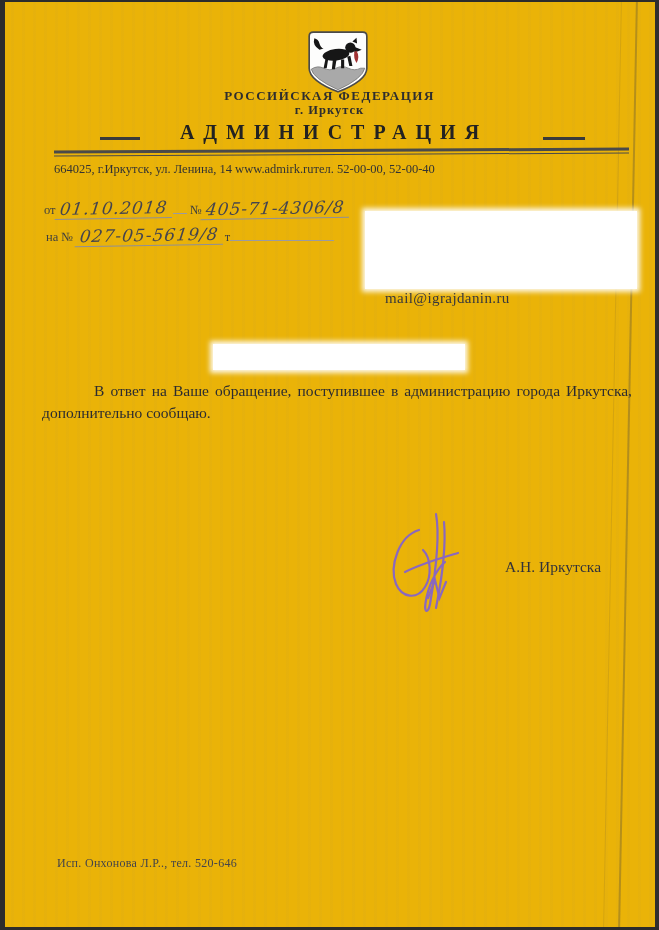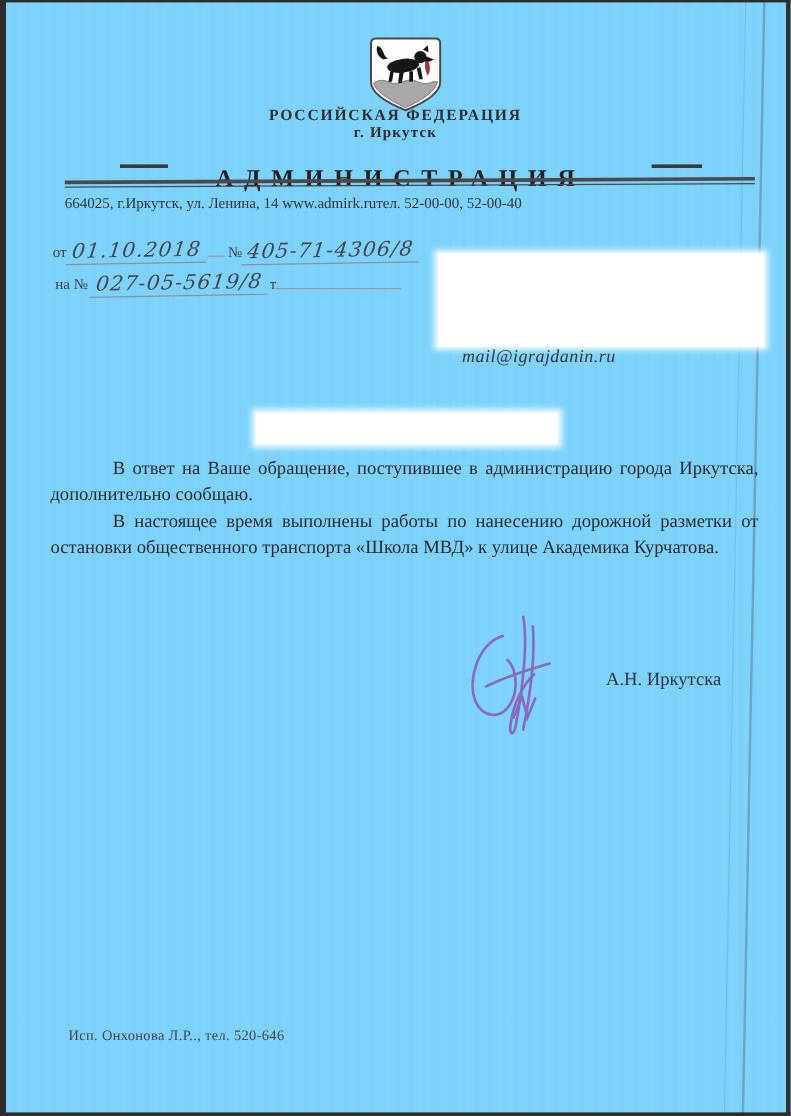--- a/index.html
+++ b/index.html
@@ -1,19 +1,19 @@
 <!DOCTYPE html>
 <html><head>
 <meta charset="utf-8">
 <style>
   html,body{margin:0;padding:0;background:#e8e8e8;}
   .page{
     position:relative;
     width:659px;height:930px;
-    background:#7dd3fc;
+    background:#eab308;
     overflow:hidden;
     font-family:"Liberation Serif", serif;
     color:#2e2e2e;
   }
   .page::before{
     content:"";position:absolute;inset:0;
     background:repeating-linear-gradient(90deg, rgba(120,120,130,0.03) 0 3px, rgba(255,255,255,0) 3px 11px);
     pointer-events:none;z-index:0;
   }
   .abs{position:absolute;}
@@ -23,21 +23,21 @@
   .border-right{left:655px;top:0;width:4px;height:930px;background:#2f2f2f;z-index:6;}
   .border-bottom{left:0;top:927px;width:659px;height:3px;background:#2c2c2c;z-index:6;}
   
   .fold{top:-4px;height:938px;z-index:1;transform:rotate(1.1deg);transform-origin:bottom center;}
   .fold-1{left:603px;width:1px;background:rgba(60,60,70,0.12);}
   .fold-2{left:618px;width:2px;background:rgba(60,60,70,0.30);}
   
   .coat{left:303px;top:29px;width:70px;height:66px;z-index:3;}
   .country{left:0;top:88px;width:659px;text-align:center;font-weight:bold;font-size:13px;letter-spacing:1.5px;z-index:3;}
   .city{left:0;top:103px;width:659px;text-align:center;font-weight:bold;font-size:12.5px;letter-spacing:1px;z-index:3;}
-  .org{left:0;top:121px;width:659px;text-align:center;font-weight:bold;font-size:20px;letter-spacing:9px;text-indent:9px;z-index:3;color:#222;margin-top:17px;}
+  .org{left:0;top:121px;width:659px;text-align:center;font-weight:bold;font-size:20px;letter-spacing:9px;text-indent:9px;z-index:3;color:#222;}
   .org-dash{top:137px;height:2.5px;background:#3a3a3a;z-index:3;}
   .org-dash-left{left:100px;width:40px;}
   .org-dash-right{left:543px;width:42px;}
   .rule{left:54px;top:149px;width:575px;height:6px;border-top:3px solid #4a4a4a;border-bottom:1px solid #4a4a4a;transform:rotate(-0.3deg);z-index:3;box-sizing:border-box;}
   .addr-row{left:54px;top:162px;width:574px;display:flex;font-size:12.5px;color:#333;z-index:3;}
   
   .ref-row{font-size:12.5px;color:#3f3f3f;z-index:3;white-space:nowrap;}
   .ref-row-1{left:44px;top:199px;}
   .ref-row-2{left:46px;top:226px;}
   .hand{
@@ -47,21 +47,21 @@
     transform:skewX(-8deg) rotate(-1deg);
     border-bottom:1px solid #8f8f98;
     padding:0 6px 1px 4px;line-height:18px;vertical-align:baseline;
   }
   .blank-line{display:inline-block;width:104px;border-bottom:1px solid #9a9aa2;height:14px;vertical-align:baseline;}
   .blank-short{display:inline-block;width:14px;border-bottom:1px solid #9a9aa2;height:14px;vertical-align:baseline;}
   
   .redact{background:#ffffff;z-index:2;box-shadow:0 0 5px 3px rgba(255,255,255,0.9);}
   .redact-address{left:365px;top:211px;width:272px;height:78px;}
   .redact-recipient{left:213px;top:344px;width:252px;height:26px;}
-  .email{left:385px;top:290px;font-size:15px;letter-spacing:0.4px;color:#38383c;z-index:3;font-style:italic;}
+  .email{left:385px;top:290px;font-size:15px;letter-spacing:0.4px;color:#38383c;z-index:3;}
   
   .body-text{left:42px;top:380px;width:590px;font-size:15.5px;line-height:22px;text-align:justify;z-index:3;color:#2c2c30;}
   .body-text p{margin:0;text-indent:52px;}
   
   .sig-post{left:56px;top:527px;width:330px;font-size:15.5px;line-height:20.5px;z-index:3;color:#33333a;}
   .sig-name{left:505px;top:558px;font-size:15.5px;z-index:3;color:#33333a;}
   .sig-scribble{left:383px;top:508px;width:92px;height:112px;z-index:4;}
   
   .executor{left:57px;top:856px;font-size:12px;color:#44444a;letter-spacing:0.3px;z-index:3;}
 </style>
@@ -106,21 +106,20 @@
     <span>на №</span>&nbsp;<span class="hand">027-05-5619/8</span><span>т</span><span class="blank-line"></span>
   </div>
 
   <div class="abs redact redact-address"></div>
   <div class="abs redact redact-recipient"></div>
 
   <div class="abs email">mail@igrajdanin.ru</div>
 
   <div class="abs body-text">
     <p>В ответ на Ваше обращение, поступившее в администрацию города Иркутска, дополнительно сообщаю.</p>
-    <p>В настоящее время выполнены работы по нанесению дорожной разметки от остановки общественного транспорта «Школа МВД» к улице Академика Курчатова.</p>
   </div>
 
 
   <div class="abs sig-scribble">
     <svg width="92" height="112" viewBox="0 0 92 112" xmlns="http://www.w3.org/2000/svg" fill="none" stroke="#8a68bf" stroke-width="2.2" stroke-linecap="round">
       <path d="M36 22 C 16 28 6 58 13 76 C 19 90 34 92 42 79 C 49 68 48 50 40 42"></path>
       <path d="M53 6 C 57 28 53 62 47 96 C 45 106 41 105 42.5 95 C 45 78 53 62 62 54"></path>
       <path d="M61 14 C 63 36 59 70 53 100"></path>
       <path d="M22 64 C 40 55 58 50 75 45"></path>
       <path d="M45 90 L52 72 L56.5 90 L63 74"></path>

